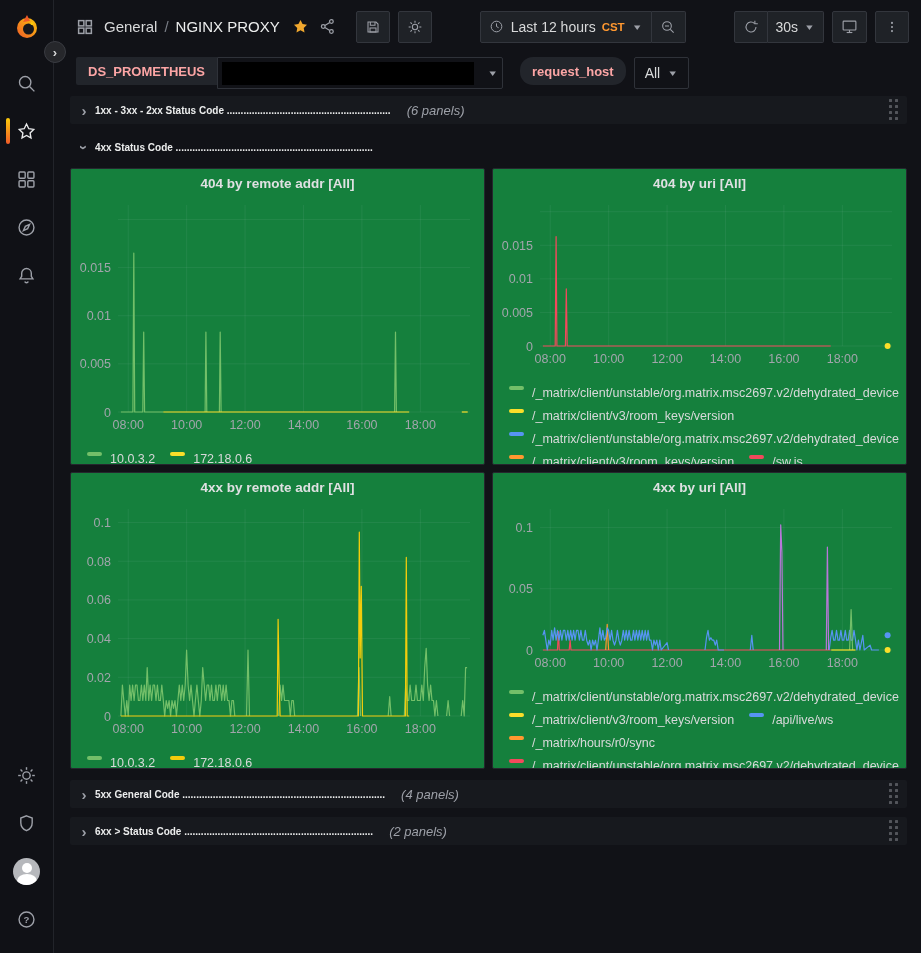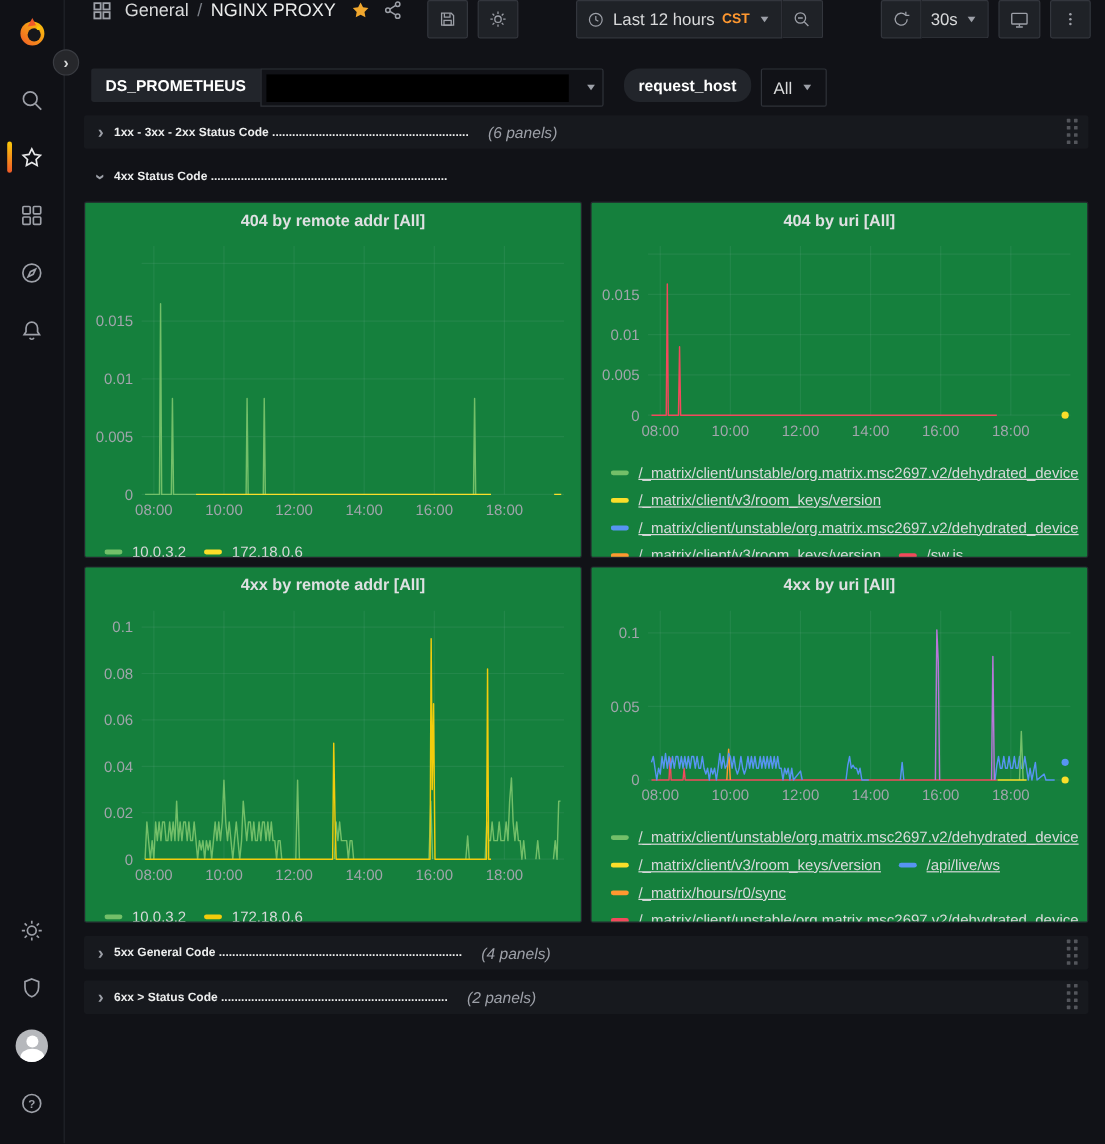--- a/index.html
+++ b/index.html
@@ -24,21 +24,21 @@
   .avatar-circle .head { position:absolute; left:8.5px; top:5px; width:10px; height:10px; border-radius:50%; background:#fff; }
   .avatar-circle .body { position:absolute; left:3.5px; top:16px; width:20px; height:14px; border-radius:50%; background:#fff; }
 
   .expander { position:absolute; left:44px; top:41px; width:22px; height:22px; border-radius:50%;
               background:#26272b; border:1px solid #3a3c42; color:#d8d9da; z-index:9;
               display:flex; align-items:center; justify-content:center; font-size:13px; font-weight:700; cursor:pointer; }
 
   
   .main { position:absolute; left:54px; top:0; width:867px; height:100%; }
 
-  .topbar { height:53px; display:flex; align-items:flex-start; padding:0 12px 0 22px; }
+  .topbar { height:53px; display:flex; align-items:center; padding:0 12px 0 22px; }
   .crumb-icon { margin-right:10px; display:flex; }
   .breadcrumb { display:flex; align-items:center; font-size:15px; white-space:nowrap; }
   .breadcrumb .section { color:#d8d9da; cursor:pointer; }
   .breadcrumb .sep { color:#7b7f87; margin:0 7px; }
   .breadcrumb .title { color:#eceded; cursor:pointer; }
   .fav-star { margin:0 10px 0 12px; cursor:pointer; display:flex; }
   .share-ic { cursor:pointer; display:flex; }
 
   .tb-right { margin-left:auto; display:flex; align-items:center; gap:8px; }
   .tb-btn { height:32px; min-width:34px; background:#1f2227; border:1px solid #33363d; border-radius:2px;
@@ -49,21 +49,21 @@
   .tb-group .tb-btn:first-child { border-top-right-radius:0; border-bottom-right-radius:0; }
   .tb-group .tb-btn:last-child { border-left:none; border-top-left-radius:0; border-bottom-left-radius:0; }
   .time-label { margin:0 6px 0 7px; }
   .tz { color:#ff9830; font-size:11.5px; font-weight:700; margin-right:7px; }
   .chev-sm { color:#9da0a8; font-size:11px; transform:scaleY(0.7); }
   .interval-label { margin-right:6px; }
 
   
   .varrow { height:42px; display:flex; align-items:flex-start; padding:4px 0 0 22px; gap:0; }
   .var-chip { height:28px; background:#22252b; border-radius:2px 0 0 2px; display:flex; align-items:center;
-              padding:0 12px; color:#ffffff; font-weight:700; font-size:13px; cursor:pointer; }
+              padding:0 12px; color:#fca5a5; font-weight:700; font-size:13px; cursor:pointer; }
   .var-select { height:32px; width:286px; border:1px solid #2f3239; background:#111217; border-radius:0 2px 2px 0;
                 display:flex; align-items:center; justify-content:space-between; padding:4px; cursor:pointer; }
   .redacted { width:252px; height:23px; background:#000; }
   .var-gap { width:17px; }
   .var-dd { height:32px; border:1px solid #2f3239; border-radius:2px; display:flex; align-items:center;
             padding:0 10px; margin-left:8px; color:#d8d9da; font-size:14px; gap:7px; cursor:pointer; }
 
   
   .content { padding:1px 14px 0 16px; }
   .rowhdr { height:28px; display:flex; align-items:center; border-radius:2px; padding:0 4px 0 6px; cursor:pointer; }
@@ -77,21 +77,21 @@
   .mb9 { margin-bottom:9px; }
 
   .panels { display:grid; grid-template-columns:1fr 1fr; gap:7px; margin:7px 0 11px; }
   .panel { height:297px; background:#15803d; border:1px solid #25272e; border-radius:2px; overflow:hidden; }
   .panel-title { height:28px; display:flex; align-items:center; justify-content:center;
                  font-size:13.5px; font-weight:700; color:#dfe0e2; cursor:pointer; }
   .chart { padding:0 7px; }
   svg.ts text { font-family:"Liberation Sans", sans-serif; }
   .legend { padding:5px 0 0 16px; }
   .lrow { height:23px; display:flex; align-items:center; gap:15px; white-space:nowrap; overflow:hidden; }
-  .litem { display:flex; align-items:center; cursor:pointer;text-decoration:underline; }
+  .litem { display:flex; align-items:flex-start; cursor:pointer; }
   .litem i { display:inline-block; width:15px; height:4px; border-radius:2px; margin-right:8px; flex:none; }
   .litem span { font-size:12.5px; color:#d8d9da; }
 </style>
 </head>
 <body>
 
 <div class="app">
 
   <aside class="sidebar">
     <div class="logo">

